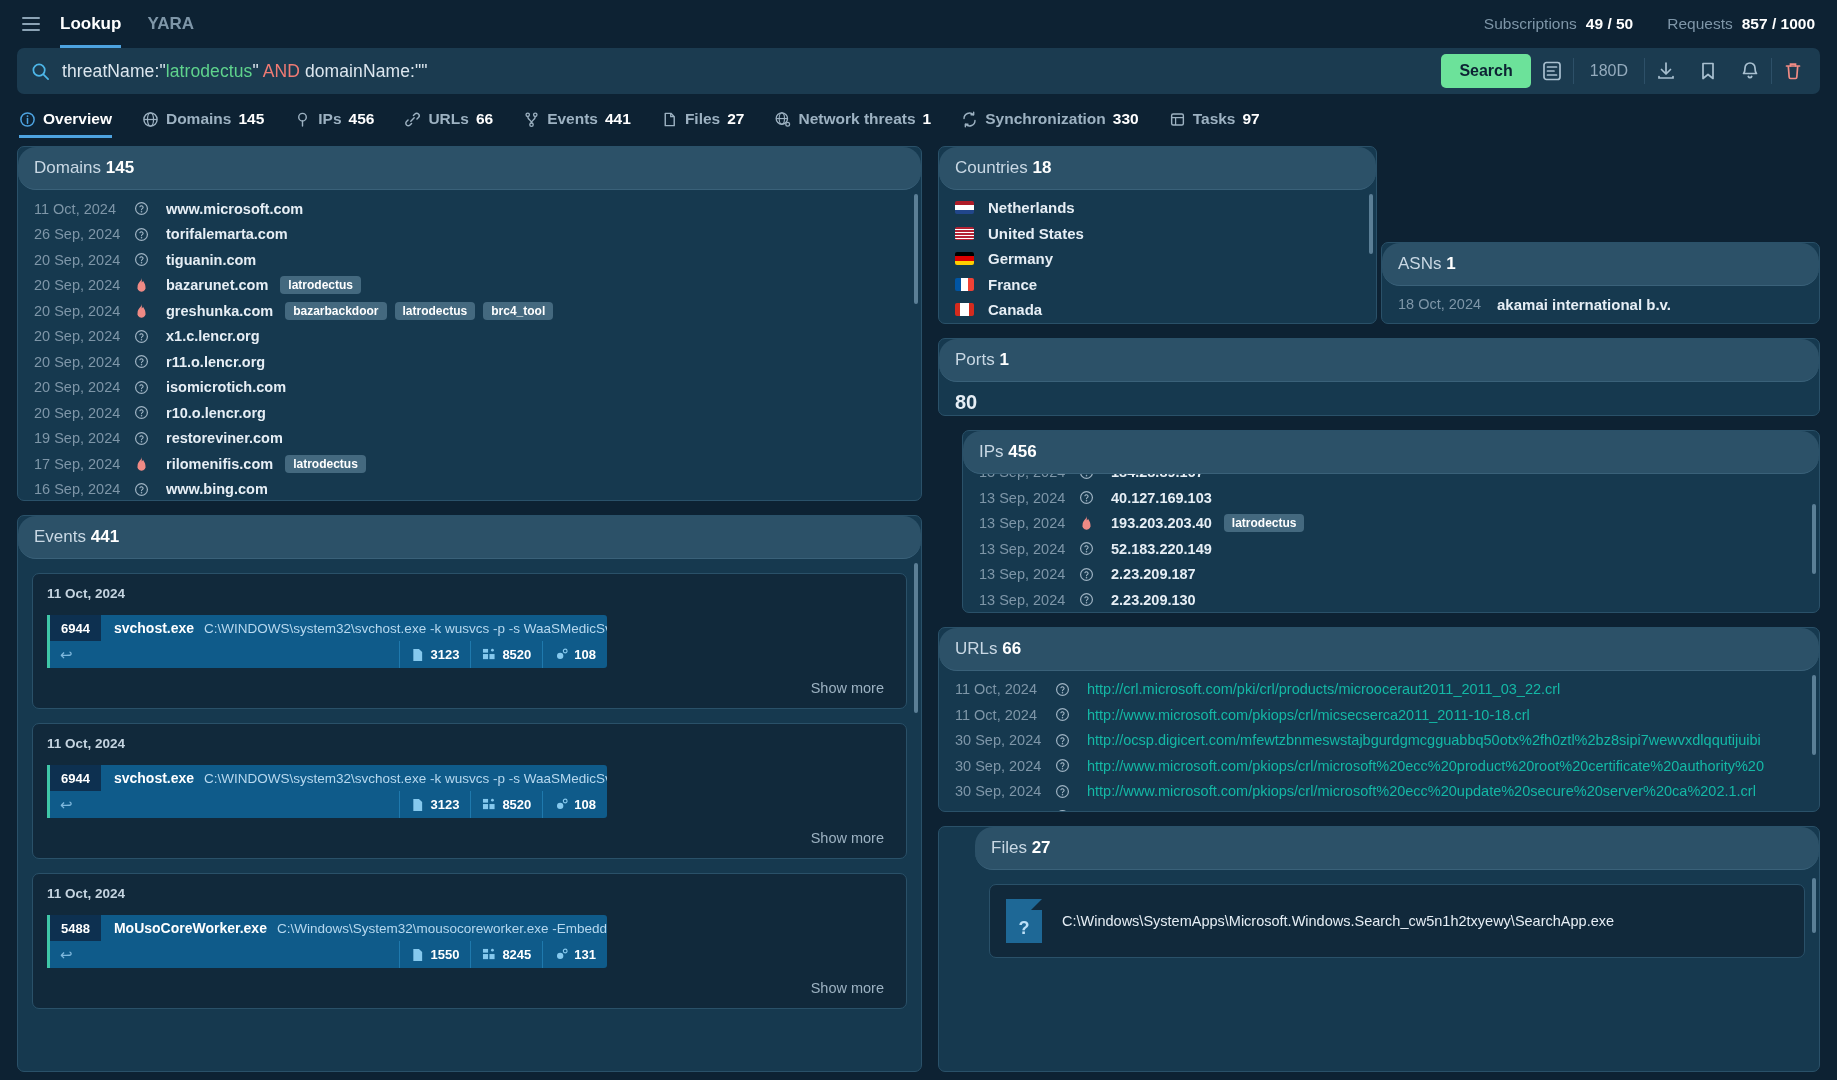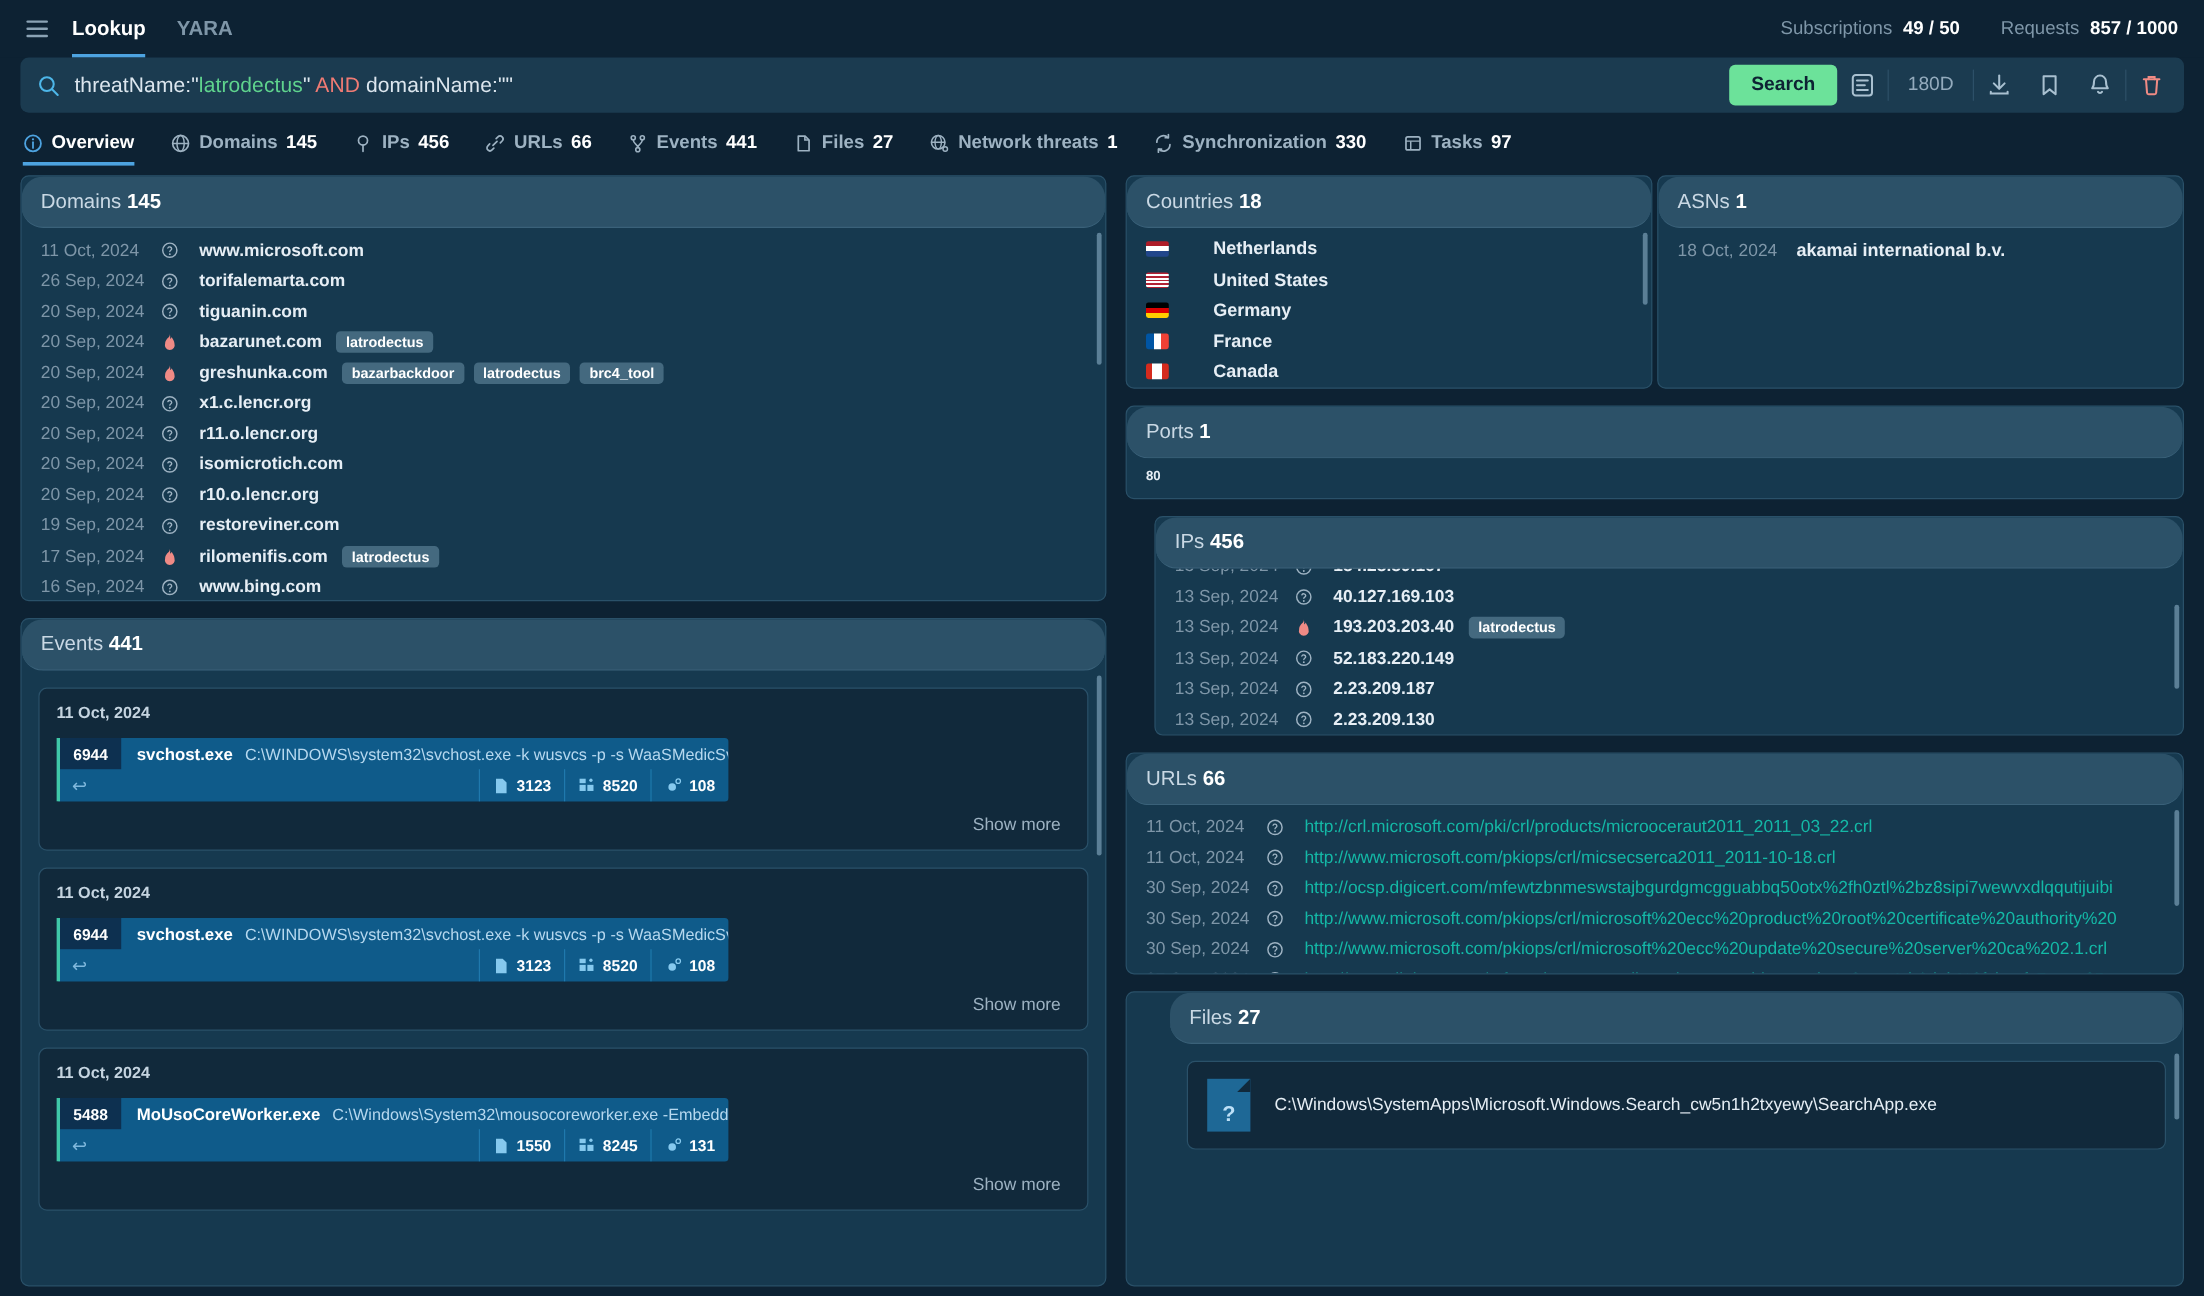--- a/index.html
+++ b/index.html
@@ -189,27 +189,27 @@
     border-left: 1px solid #1f79ad;
   }
   .showmore {
     text-align: right; font-size: 14.5px; color: #9db2c2;
     padding: 12px 8px 2px 0; cursor: pointer;
   }
 
   
   .crow { display: flex; align-items: center; gap: 14px; padding: 3px 16px; height: 25.5px;}
   .flag { width: 19px; height: 13px; flex: 0 0 19px; border-radius: 2px; overflow: hidden; display:block;}
-  .cname { font-size: 15px; color: #e6eef5; font-weight: bold; margin-left: 23px; }
+  .cname { font-size: 15px; color: #e6eef5; font-weight: bold; }
 
   .asn-row { display:flex; align-items:center; gap:16px; padding: 10px 16px; }
   .asn-row .date { color:#7e96a8; font-size:14.5px; }
   .asn-row .nm { color:#e6eef5; font-size:15px; font-weight:bold;}
 
-  .port { padding: 9px 16px; font-size: 11px; color:#e6eef5; font-weight:bold;}
+  .port { padding: 9px 16px; font-size: 20px; color:#e6eef5; font-weight:bold;}
 
   .file-card {
     margin: 14px;
     border: 1px solid #2a5169;
     border-radius: 7px;
     background: #11293b;
     padding: 14px 16px;
     display: flex; align-items: center; gap: 20px;
   }
   .file-ico {
@@ -666,21 +666,21 @@
             </div>
             <div class="showmore">Show more</div>
           </div>
         <div class="sbar" style="top:4px;height:150px;"></div>
       </div>
     </div>
   </div>
 
   <div class="col-right">
 
-    <div style="display:flex;gap:4px;flex:0 0 165px;">
+    <div style="display:flex;gap:4px;flex:0 0 165px;align-items:flex-end;">
       <div class="panel" style="flex:1 1 440px;">
         <div class="panel-head">
           <span>Countries</span>
           <b>18</b>
         </div>
         <div class="panel-body" id="countries-body">
             <div style="padding-top:5px">
               <div class="crow">
                 <span class="flag" style="background:linear-gradient(#ae1c28 33%,#ffffff 33% 66%,#21468b 66%);"></span>
                 <span class="cname">Netherlands</span>

